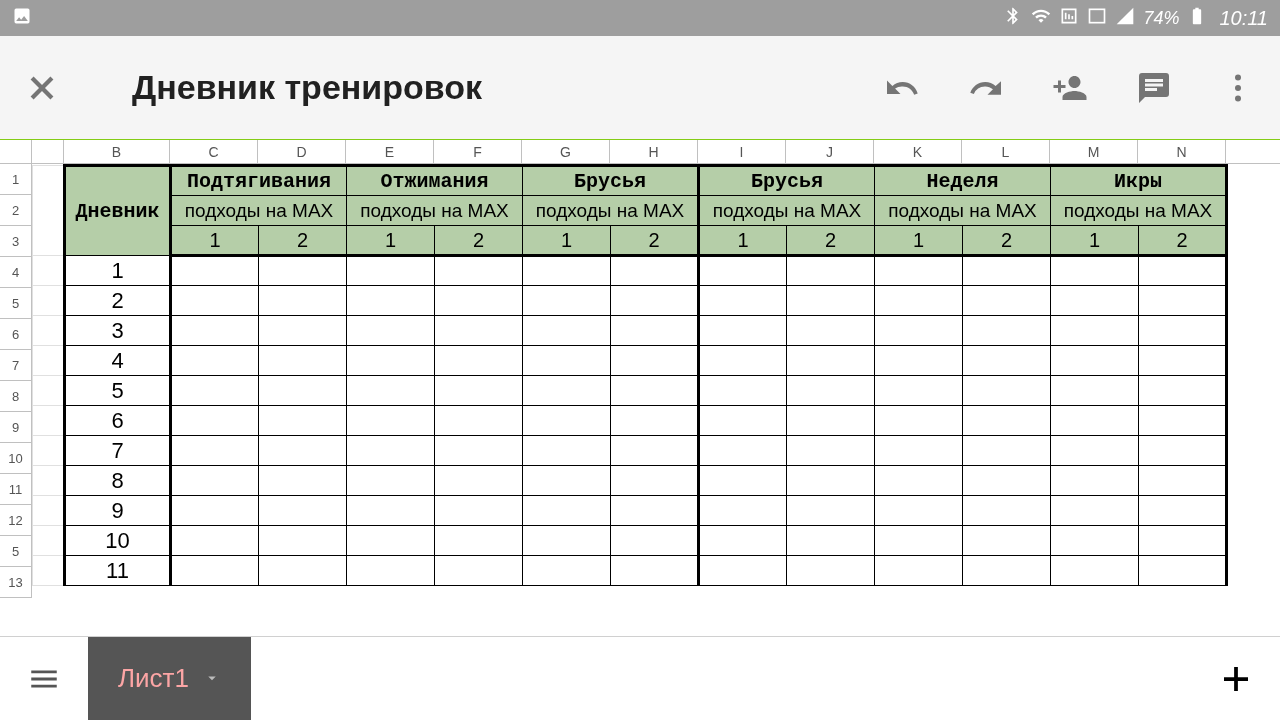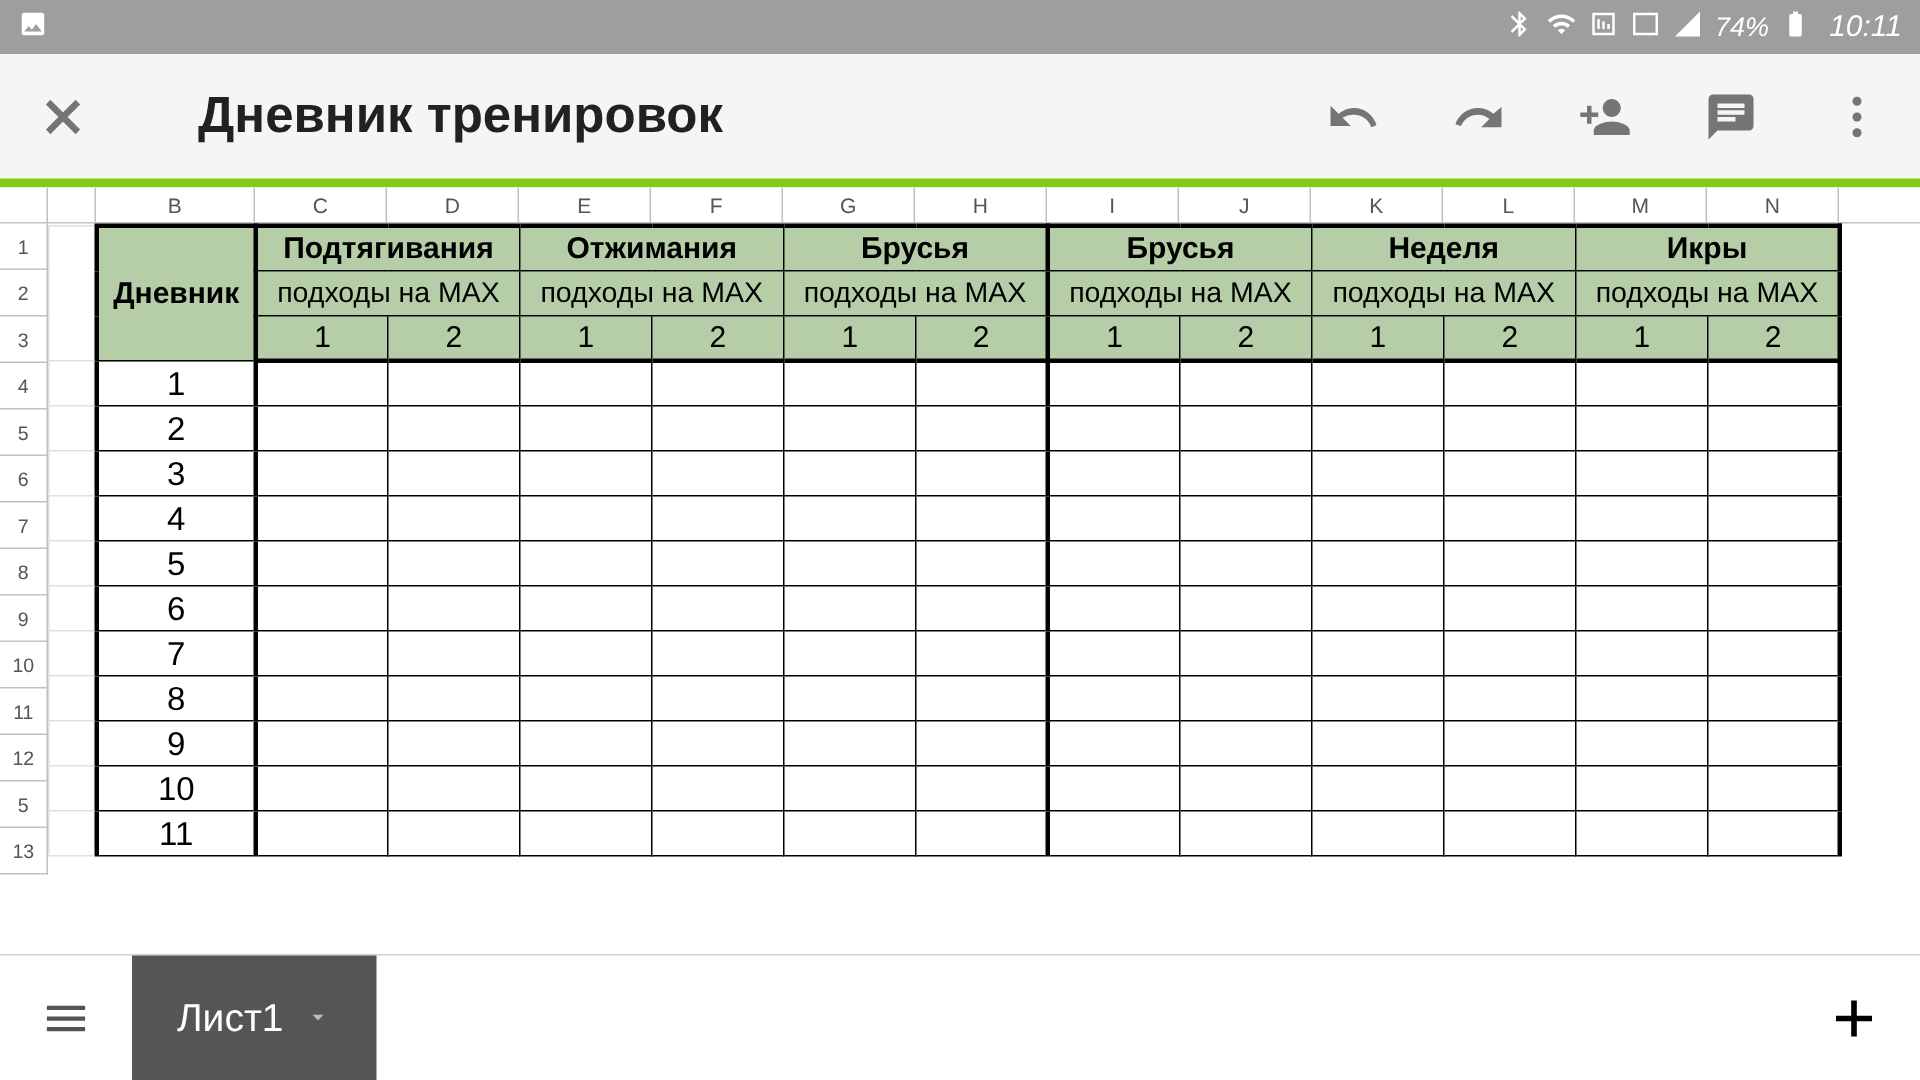--- a/index.html
+++ b/index.html
@@ -16,21 +16,21 @@
     display: flex; align-items: center; padding: 0 12px;
     font-size: 18px; font-weight: 400;
   }
   .statusbar .left { display: flex; gap: 6px; align-items: center; }
   .statusbar .right { margin-left: auto; display: flex; gap: 8px; align-items: center; font-style: italic; }
   .statusbar svg { width: 20px; height: 20px; fill: #ffffff; }
   .statusbar .clock { font-size: 20px; margin-left: 4px; }
 
   
   .appbar {
-    height: 89px; background: #f5f5f5; border-bottom: 6px solid #84cc16;
+    height: 104px; background: #f5f5f5; border-bottom: 1px solid #84cc16;
     display: flex; align-items: center; padding: 0 22px;
   }
   .appbar .close-btn { margin-right: 70px; cursor: pointer; }
   .appbar .title { font-size: 34px; font-weight: 700; color: #212121; }
   .appbar .actions { margin-left: auto; display: flex; gap: 44px; align-items: center; }
   .appbar .icon-btn { cursor: pointer; display: flex; align-items: center; justify-content: center; width: 40px; height: 40px; }
   .appbar svg { width: 36px; height: 36px; fill: #757575; }
   .appbar .close-btn svg { width: 34px; height: 34px; stroke: #757575; stroke-width: 3; fill: none; }
 
   
@@ -71,35 +71,35 @@
     height: 30px;
   }
   table.sheet-tbl .hdr { background: #b5cea8; font-weight: 700; font-size: 20px; }
   table.sheet-tbl .sub { background: #b5cea8; font-weight: 400; font-size: 19px; }
   table.sheet-tbl .num { background: #b5cea8; font-weight: 400; font-size: 20px; }
   table.sheet-tbl .wk { font-size: 22px; }
 
   
   .thick-l { border-left: 3px solid #000 !important; }
   .thick-r { border-right: 3px solid #000 !important; }
-  .thick-t { border-top: 3px solid #000 !important; }
+  .thick-t { border-top: 3px solid #000 !important; font-family: Liberation Mono, monospace; }
   .thick-b { border-bottom: 3px solid #000 !important; }
 
   
   .bottombar {
     height: 84px; background: #ffffff; border-top: 1px solid #d0d0d0;
     display: flex; align-items: stretch;
   }
   .bottombar .menu-btn {
     width: 88px; display: flex; align-items: center; justify-content: center;
     cursor: pointer;
   }
   .bottombar .menu-btn svg { width: 34px; height: 34px; fill: #555; }
   .bottombar .tab {
-    background: #555; color: #ffffff; padding: 0 30px;
+    background: #555; color: #fca5a5; padding: 0 30px;
     display: flex; align-items: center; gap: 14px; cursor: pointer;
     font-size: 26px;
   }
   .bottombar .tab svg { width: 18px; height: 18px; fill: #bbb; }
   .bottombar .add-btn {
     margin-left: auto; display: flex; align-items: center; justify-content: center;
     width: 88px; cursor: pointer;
   }
   .bottombar .add-btn svg { width: 36px; height: 36px; stroke: #000; stroke-width: 2.5; fill: none; }
 </style>

